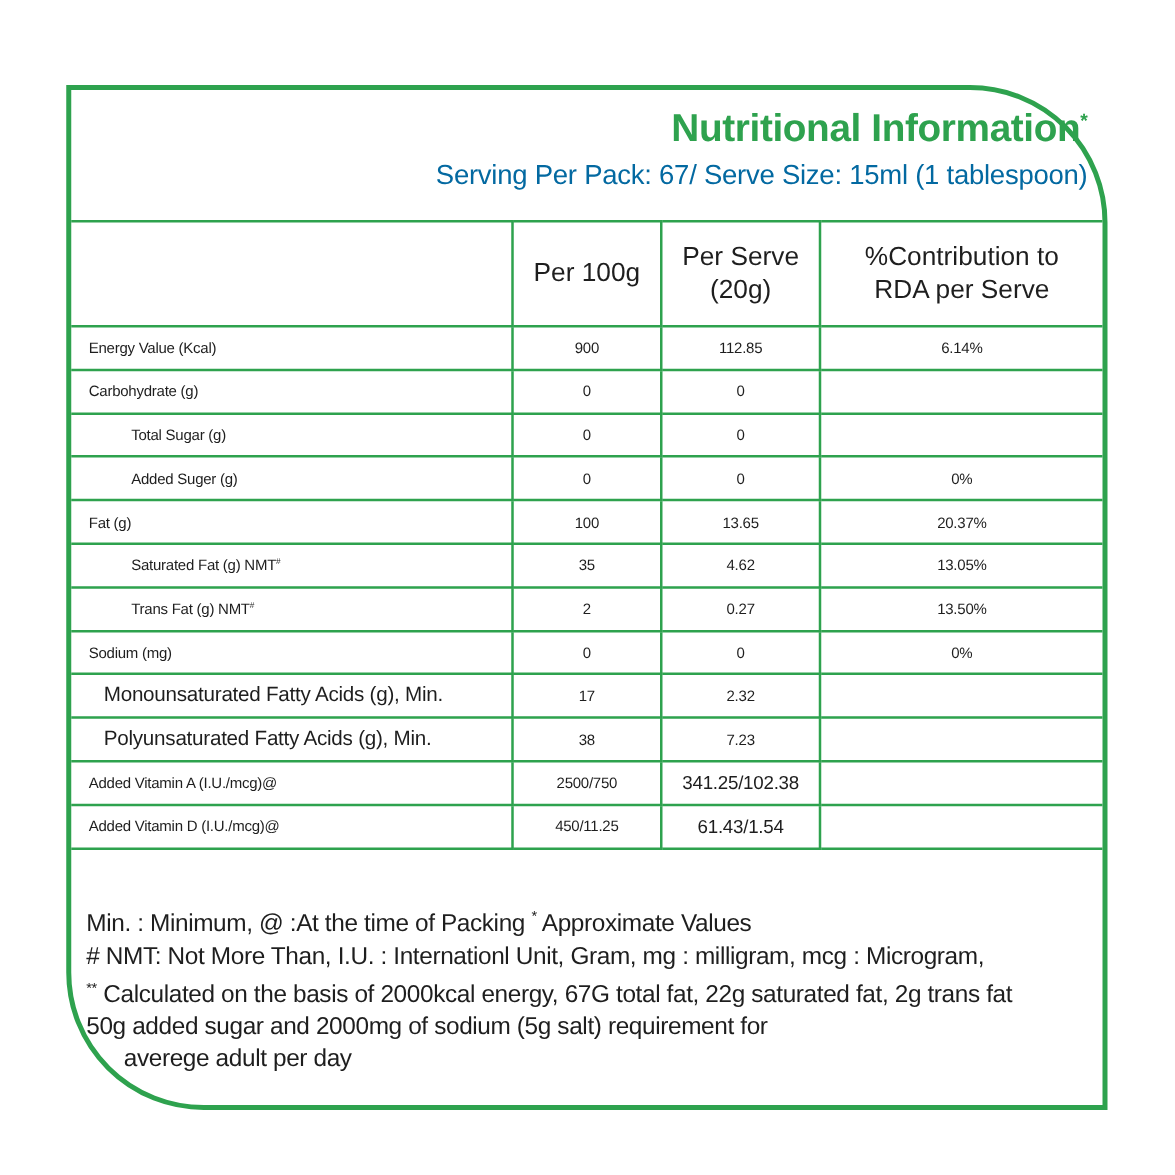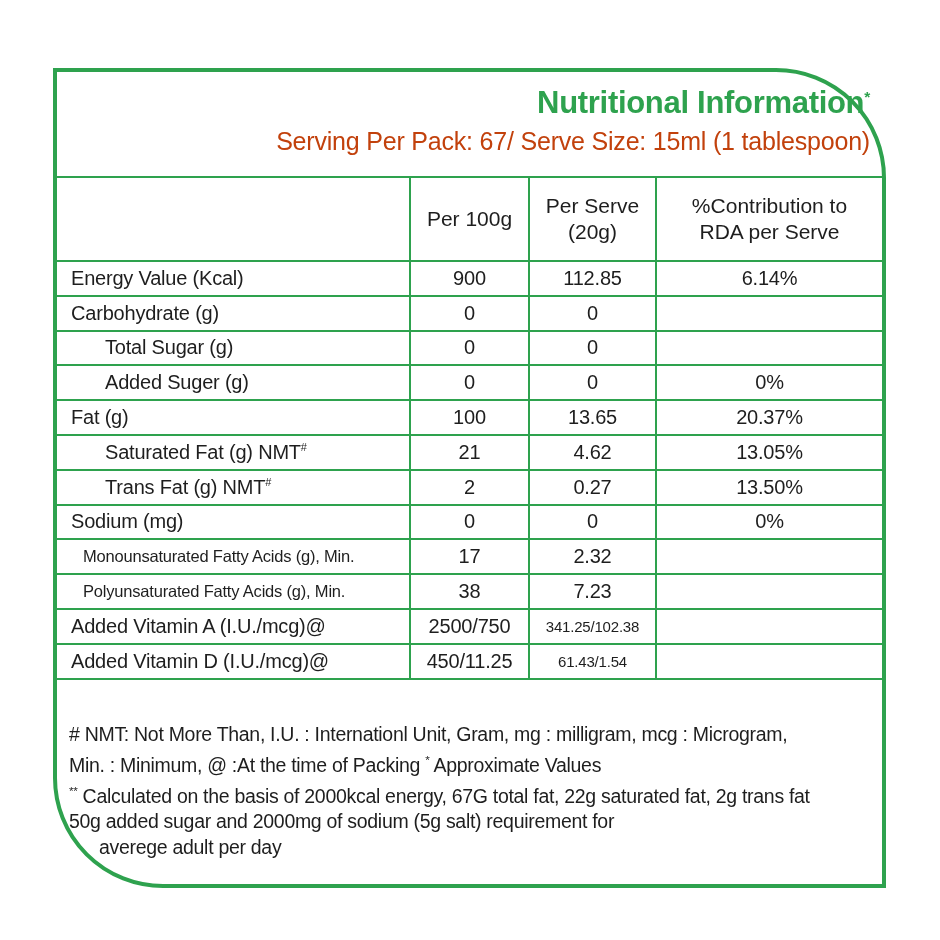--- a/index.html
+++ b/index.html
@@ -24,23 +24,23 @@
     margin: 0;
     color: #2ea24e;
     font-size: 31px;
     font-weight: 700;
     letter-spacing: -0.3px;
     line-height: 1.1;
   }
   .title sup { font-size: 0.5em; vertical-align: super; }
   .subtitle {
     margin-top: 7px;
-    font-size: 25px;
+    font-size: 22px;
     font-weight: 400;
-    color: #c2410c;
+    color: #0369a1;
     letter-spacing: -0.2px;
   }
   table.nutrition {
     position: absolute;
     top: 104px; left: 0;
     width: 825px;
     border-collapse: collapse;
     table-layout: fixed;
   }
   .nutrition th, .nutrition td {
@@ -50,21 +50,21 @@
   }
   .nutrition th:first-child, .nutrition td:first-child { border-left: none; }
   .nutrition th:last-child,  .nutrition td:last-child  { border-right: none; }
   .nutrition thead th {
     height: 84px;
     font-weight: 400;
     font-size: 21px;
     text-align: center;
     line-height: 1.25;
   }
-  .nutrition tbody td { height: 34.8px; font-size: 20px; }
+  .nutrition tbody td { height: 34.8px; font-size: 12px; }
   td.label { text-align: left; padding-left: 14px; letter-spacing: -0.2px; }
   td.label.indent { padding-left: 48px; }
   td.label.small { font-size: 16.5px; padding-left: 26px; }
   td.label sup { font-size: 0.55em; vertical-align: super; }
   td.val { text-align: center; letter-spacing: -0.2px; }
   td.val.small { font-size: 15px; }
   .footnotes {
     position: absolute;
     top: 640px; left: 0; right: 0;
     padding: 9px 10px 0 12px;
@@ -135,21 +135,21 @@
           <td class="val">0%</td>
         </tr>
         <tr>
           <td class="label"><span>Fat (g)</span></td>
           <td class="val">100</td>
           <td class="val">13.65</td>
           <td class="val">20.37%</td>
         </tr>
         <tr>
           <td class="label indent"><span>Saturated Fat (g) NMT</span><sup>#</sup></td>
-          <td class="val">21</td>
+          <td class="val">35</td>
           <td class="val">4.62</td>
           <td class="val">13.05%</td>
         </tr>
         <tr>
           <td class="label indent"><span>Trans Fat (g) NMT</span><sup>#</sup></td>
           <td class="val">2</td>
           <td class="val">0.27</td>
           <td class="val">13.50%</td>
         </tr>
         <tr>
@@ -179,20 +179,20 @@
         <tr>
           <td class="label"><span>Added Vitamin D (I.U./mcg)@</span></td>
           <td class="val">450/11.25</td>
           <td class="val small">61.43/1.54</td>
           <td class="val"></td>
         </tr>
       </tbody>
   </table>
 
   <div class="footnotes">
+    <p><span>Min. : Minimum, @ :At the time of Packing </span><sup>*</sup><span> Approximate Values</span></p>
     <p># NMT: Not More Than, I.U. : Internationl Unit, Gram, mg : milligram, mcg : Microgram,</p>
-    <p><span>Min. : Minimum, @ :At the time of Packing </span><sup>*</sup><span> Approximate Values</span></p>
     <p><sup>**</sup><span> Calculated on the basis of 2000kcal energy, 67G total fat, 22g saturated fat, 2g trans fat</span></p>
     <p>50g added sugar and 2000mg of sodium (5g salt) requirement for</p>
     <p class="indent">averege adult per day</p>
   </div>
 
 </div>
 
 </body></html>

